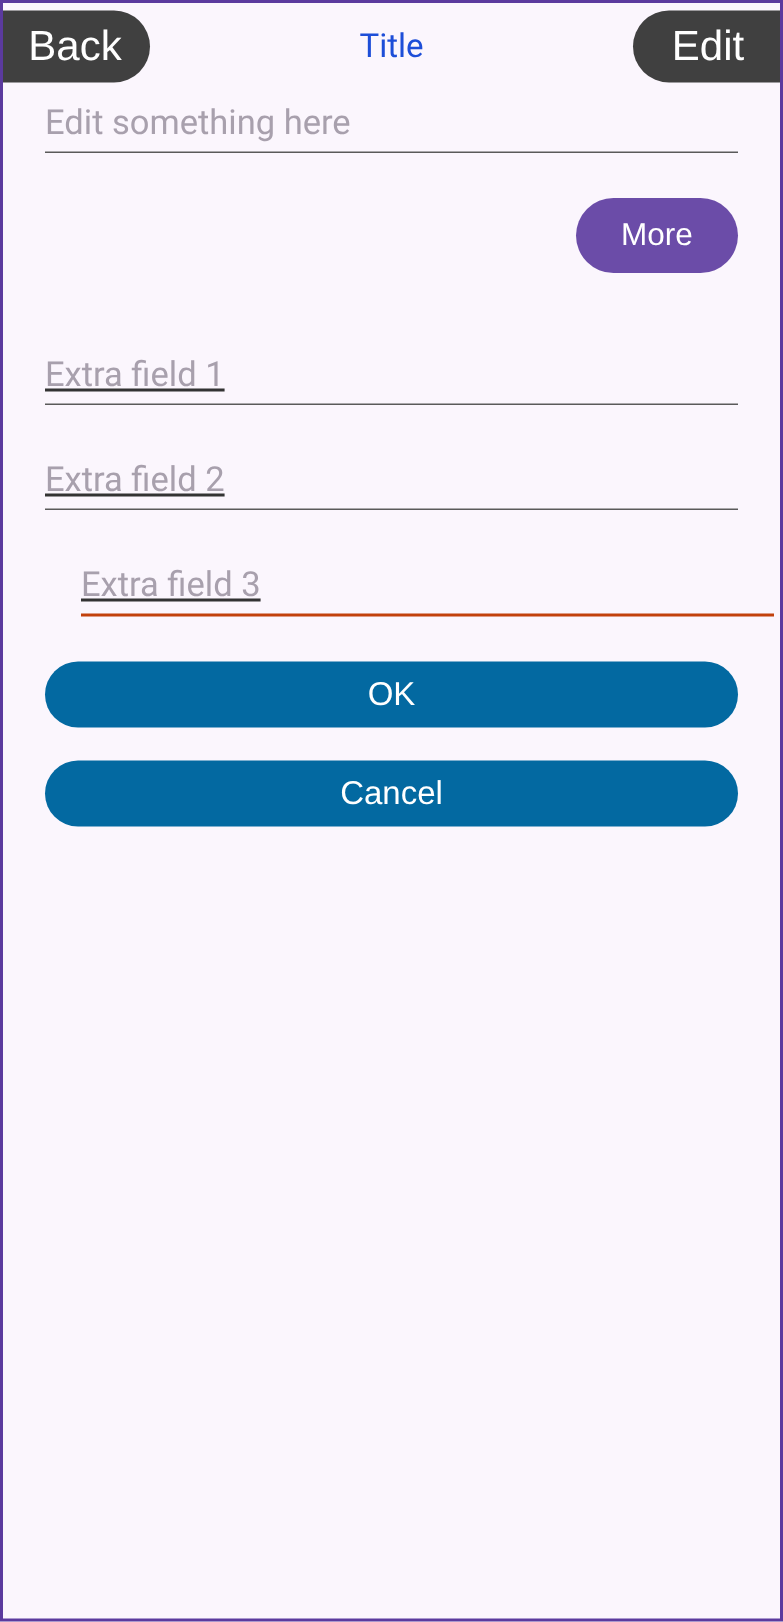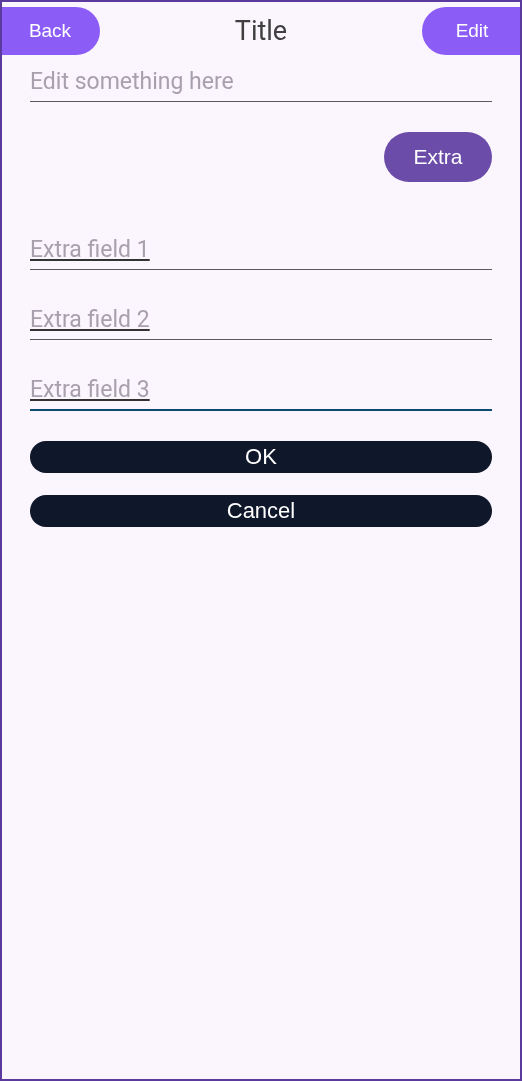--- a/index.html
+++ b/index.html
@@ -17,25 +17,25 @@
       overflow: hidden;
     }
     .header {
       display: flex;
       align-items: center;
       justify-content: space-between;
       padding: 8px 0;
       height: 58px;
     }
     .pill-button {
-      background: #8b5cf6;
+      background: #404040;
       color: #ffffff;
       border: none;
       border-radius: 26px;
-      font-size: 19px;
+      font-size: 28px;
       font-weight: 400;
       cursor: pointer;
       display: flex;
       align-items: center;
       justify-content: center;
     }
     .back-button {
       width: 100px;
       height: 48px;
       border-top-left-radius: 0;
@@ -43,22 +43,22 @@
       margin-left: -2px;
     }
     .done-button {
       width: 100px;
       height: 48px;
       border-top-right-radius: 0;
       border-bottom-right-radius: 0;
       margin-right: -2px;
     }
     .title {
-      font-size: 27px;
-      color: #404040;
+      font-size: 22px;
+      color: #1d4ed8;
       font-weight: 400;
     }
     .content {
       padding: 0 28px;
     }
     .input-field {
       width: 100%;
       border: none;
       border-bottom: 1.5px solid #5a5a5a;
       background: transparent;
@@ -87,26 +87,27 @@
       border: none;
       border-radius: 26px;
       font-size: 21px;
       cursor: pointer;
     }
     .extra-field {
       margin-top: 28px;
       text-decoration: underline;
     }
     .extra-field-3 {
-      border-bottom: 2px solid #0c4a6e;
+      border-bottom: 2px solid #c2410c;
+      margin-left: 24px;
     }
     .wide-button {
       width: 100%;
-      height: 32px;
-      background: #0f172a;
+      height: 44px;
+      background: #0369a1;
       color: #ffffff;
       border: none;
       border-radius: 26px;
       font-size: 22px;
       cursor: pointer;
       display: flex;
       align-items: center;
       justify-content: center;
     }
     .ok-button {
@@ -122,21 +123,21 @@
 <div class="header">
   <button class="pill-button back-button">Back</button>
   <div class="title">Title</div>
   <button class="pill-button done-button">Edit</button>
 </div>
 
 <div class="content">
   <input type="text" class="input-field input-main" placeholder="Edit something here" style="">
 
   <div class="more-row">
-    <button class="more-button">Extra</button>
+    <button class="more-button">More</button>
   </div>
 
   <input type="text" class="input-field extra-field" placeholder="Extra field 1" style="">
 
   <input type="text" class="input-field extra-field" placeholder="Extra field 2" style="">
 
   <input type="text" class="input-field extra-field extra-field-3" placeholder="Extra field 3" style="">
 
   <button class="wide-button ok-button">OK</button>
 

